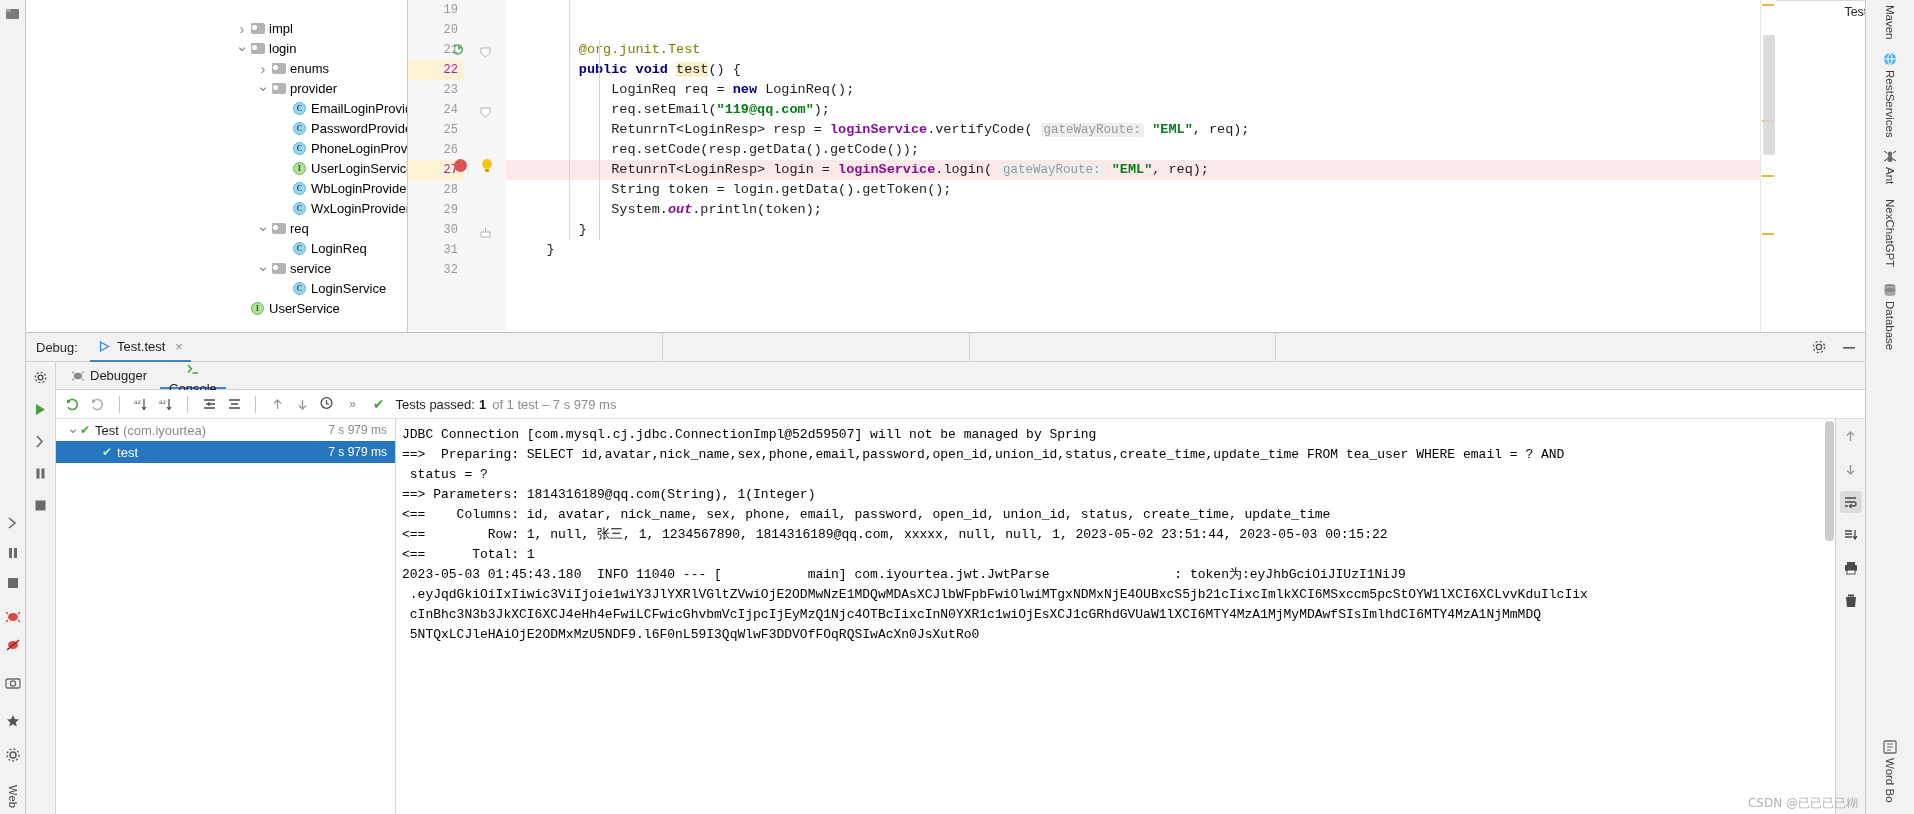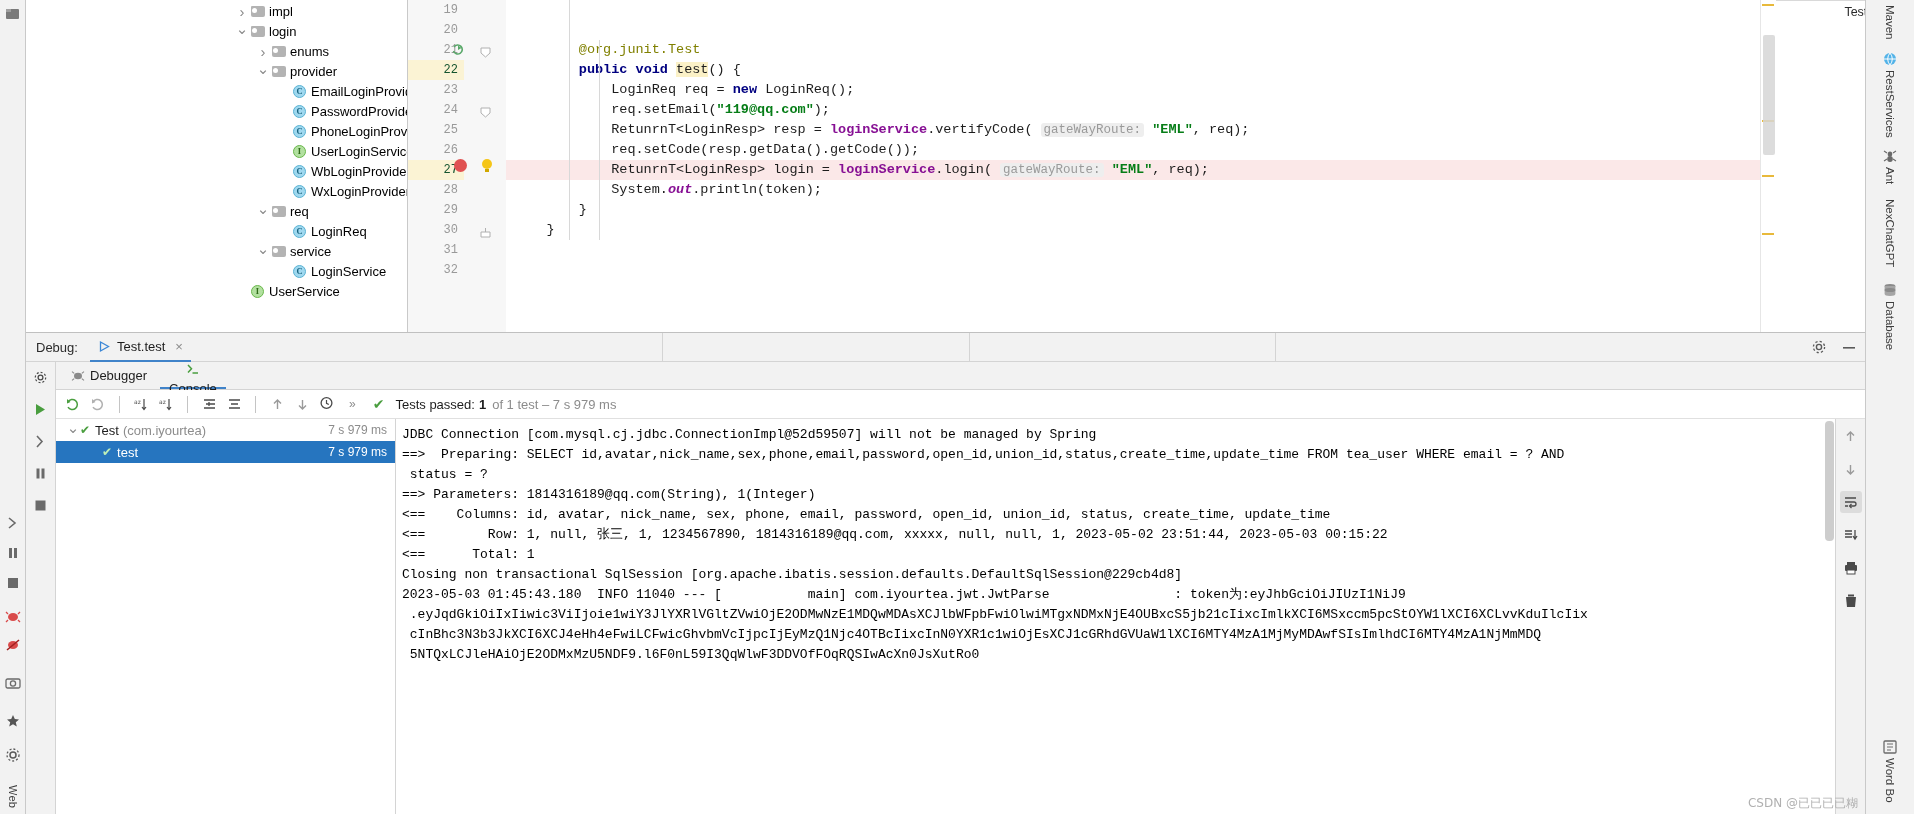--- a/index.html
+++ b/index.html
@@ -31,21 +31,21 @@
   }
   .left-rail .spacer { flex: 1; }
 
   
   .project-pane {
     width: 382px; flex: 0 0 382px; background: #ffffff;
     border-right: 1px solid #c9c9c9;
     position: relative; overflow: hidden;
     height: 332px;
   }
-  .tree { padding-top: 1px; }
+  .tree { padding-top: 18px; }
   .tree-row {
     height: 20px; display: flex; align-items: center;
     font-size: 13px; color: #000; white-space: nowrap; cursor: pointer;
   }
   .twisty {
     width: 14px; height: 14px; flex: 0 0 14px;
     display: inline-flex; align-items: center; justify-content: center;
     color: #8a8a8a; font-size: 9px;
   }
   .tw-right::before { content: "\203A"; font-size: 15px; line-height: 1; }
@@ -77,21 +77,21 @@
   .editor-main { flex: 1; display: flex; position: relative; min-height: 0;}
   .gutter {
     width: 56px; flex: 0 0 56px; background: #f7f7f7;
     border-right: 0px; position: relative; padding-top: 0px;
   }
   .gutter-row {
     height: 20px; line-height: 20px; font-size: 12px;
     color: #999999; text-align: right; padding-right: 6px;
     font-family: "Liberation Mono", monospace; position: relative;
   }
-  .gutter-row.hl { background: #fbf3d4; color: #14532d; }
+  .gutter-row.hl { background: #fbf3d4; color: #a21caf; }
   .marks { width: 42px; flex: 0 0 42px; background: #f7f7f7; position: relative;}
   .code-area {
     flex: 1; position: relative; background: #ffffff;
     font-family: "Liberation Mono", monospace; font-size: 13.5px;
     overflow: hidden;
   }
   .code-line { height: 20px; line-height: 20px; white-space: pre; padding-left: 8px;}
   .code-line.err { background: #fbe8e8; }
   .kw { color: #000080; font-weight: bold; }
   .anno { color: #808000; }
@@ -473,20 +473,21 @@
       <div class="code-area" id="code-area">
           <div class="code-line"></div>
           <div class="code-line"></div>
           <div class="code-line">        <span class="anno">@org.junit.</span><span class="anno">Test</span></div>
           <div class="code-line">        <span class="kw">public</span> <span class="kw">void</span> <span class="sel">test</span>() {</div>
           <div class="code-line">            LoginReq req = <span class="kw">new</span> LoginReq();</div>
           <div class="code-line">            req.setEmail(<span class="str">"119@qq.com"</span>);</div>
           <div class="code-line">            RetunrnT&lt;LoginResp&gt; resp = <span class="fld">loginService</span>.vertifyCode( <span class="hint">gateWayRoute:</span> <span class="str">"EML"</span>, req);</div>
           <div class="code-line">            req.setCode(resp.getData().getCode());</div>
           <div class="code-line err">            RetunrnT&lt;LoginResp&gt; login = <span class="fld">loginService</span>.login( <span class="hint">gateWayRoute:</span> <span class="str">"EML"</span>, req);</div>
+          <div class="code-line">            String token = login.getData().getToken();</div>
           <div class="code-line">            System.<span class="stat">out</span>.println(token);</div>
           <div class="code-line">        }</div>
           <div class="code-line">    }</div>
           <div class="code-line"></div>
           <div>
             <div style="position:absolute;left:93px;top:40px;width:1px;height:200px;background:#d8d8d8"></div>
             <div style="position:absolute;left:63px;top:0px;width:1px;height:240px;background:#d8d8d8"></div>
           </div>
         </div>
       <div class="stripe">
@@ -671,21 +672,20 @@
             </div>
           <div class="console">
             <div id="console-lines">
                 <div class="cl">JDBC Connection [com.mysql.cj.jdbc.ConnectionImpl@52d59507] will not be managed by Spring</div>
                 <div class="cl">==&gt;  Preparing: SELECT id,avatar,nick_name,sex,phone,email,password,open_id,union_id,status,create_time,update_time FROM tea_user WHERE email = ? AND</div>
                 <div class="cl"> status = ?</div>
                 <div class="cl">==&gt; Parameters: 1814316189@qq.com(String), 1(Integer)</div>
                 <div class="cl">&lt;==    Columns: id, avatar, nick_name, sex, phone, email, password, open_id, union_id, status, create_time, update_time</div>
                 <div class="cl">&lt;==        Row: 1, null, 张三, 1, 1234567890, 1814316189@qq.com, xxxxx, null, null, 1, 2023-05-02 23:51:44, 2023-05-03 00:15:22</div>
                 <div class="cl">&lt;==      Total: 1</div>
-                <div class="cl">Closing non transactional SqlSession [org.apache.ibatis.session.defaults.DefaultSqlSession@229cb4d8]</div>
                 <div class="cl">2023-05-03 01:45:43.180  INFO 11040 --- [           main] com.iyourtea.jwt.JwtParse                : token为:eyJhbGciOiJIUzI1NiJ9</div>
                 <div class="cl"> .eyJqdGkiOiIxIiwic3ViIjoie1wiY3JlYXRlVGltZVwiOjE2ODMwNzE1MDQwMDAsXCJlbWFpbFwiOlwiMTgxNDMxNjE4OUBxcS5jb21cIixcImlkXCI6MSxccm5pcStOYW1lXCI6XCLvvKduIlcIix</div>
                 <div class="cl"> cInBhc3N3b3JkXCI6XCJ4eHh4eFwiLCFwicGhvbmVcIjpcIjEyMzQ1Njc4OTBcIixcInN0YXR1c1wiOjEsXCJ1cGRhdGVUaW1lXCI6MTY4MzA1MjMyMDAwfSIsImlhdCI6MTY4MzA1NjMmMDQ</div>
                 <div class="cl"> 5NTQxLCJleHAiOjE2ODMxMzU5NDF9.l6F0nL59I3QqWlwF3DDVOfFOqRQSIwAcXn0JsXutRo0</div>
               </div>
             <div class="con-scroll">
               <div class="con-thumb"></div>
             </div>
           </div>
           <div class="console-rail">

